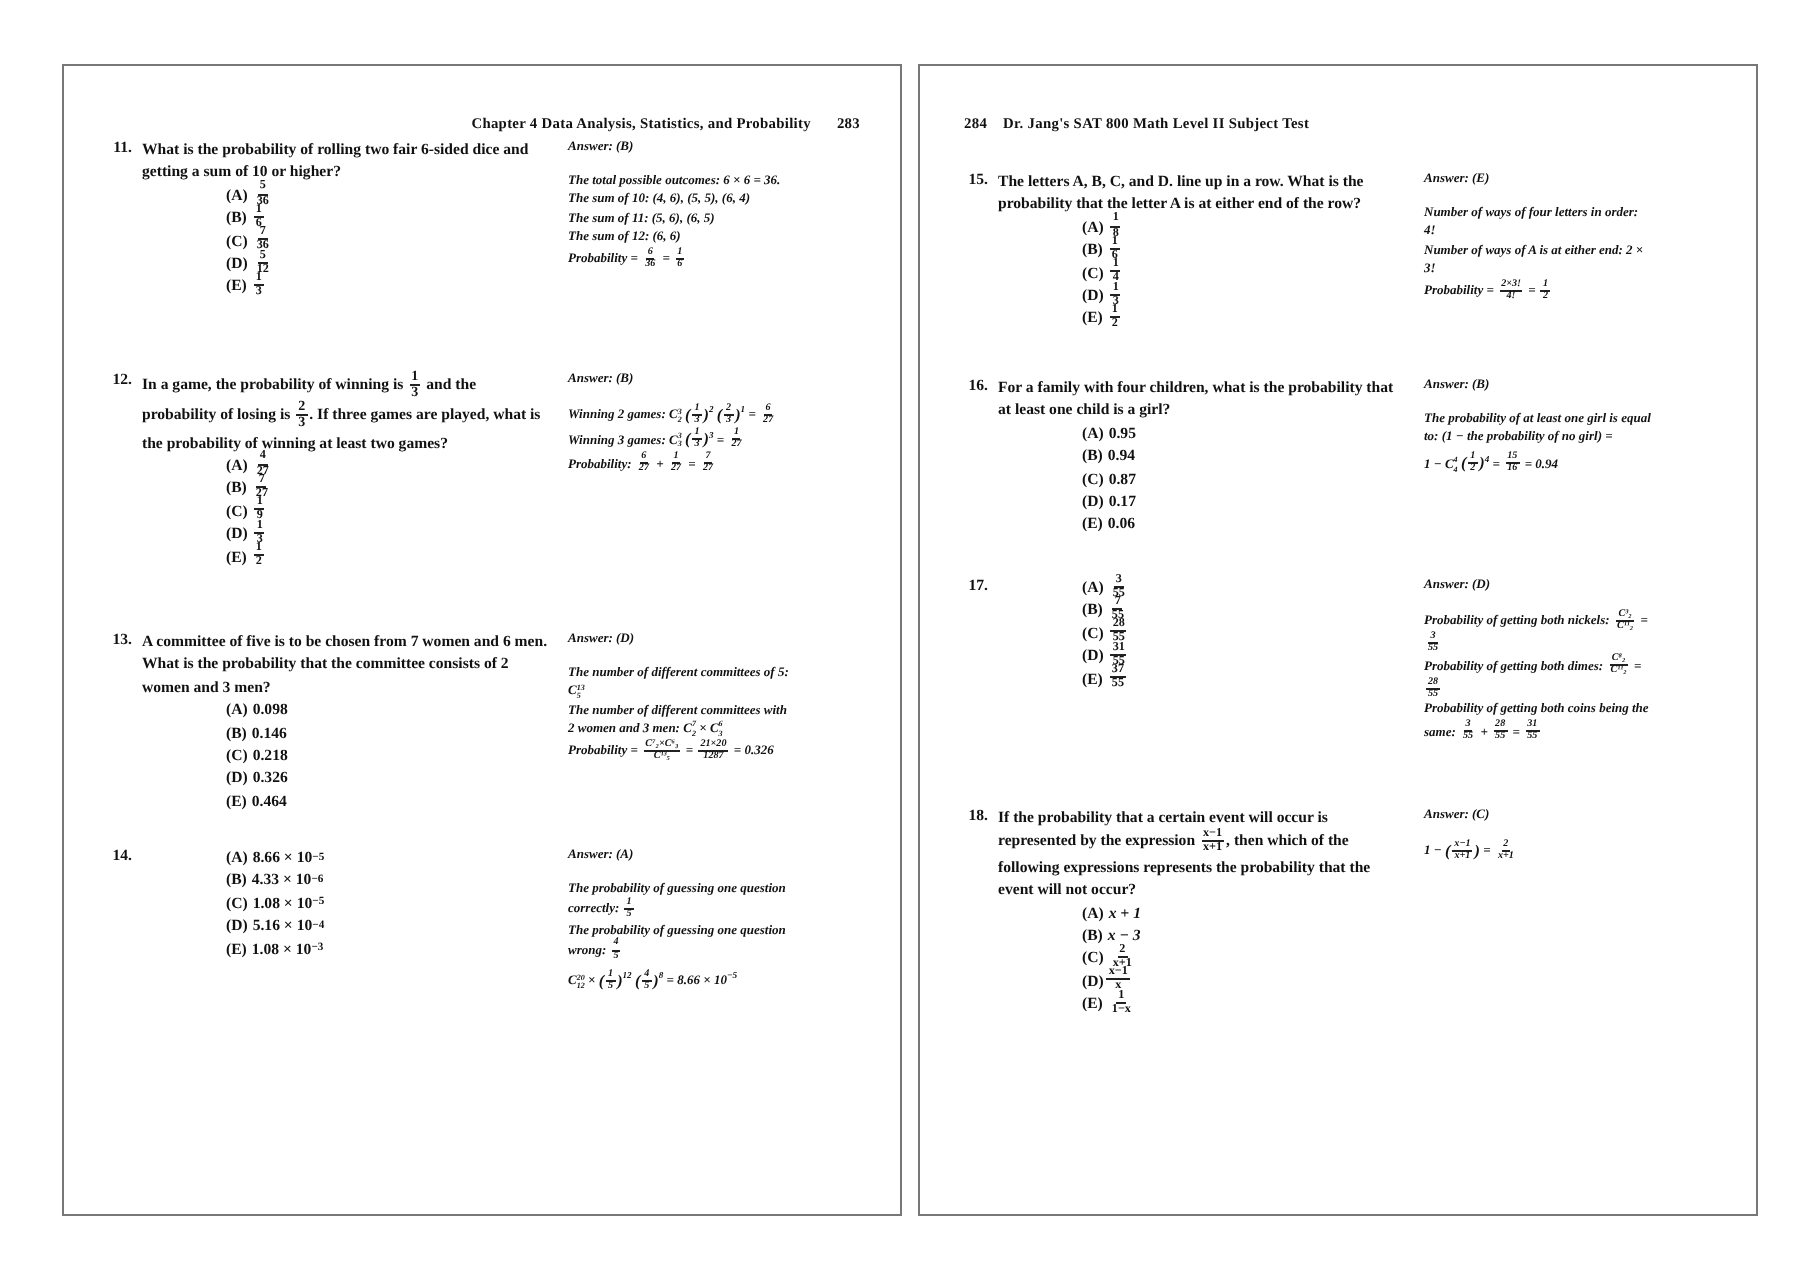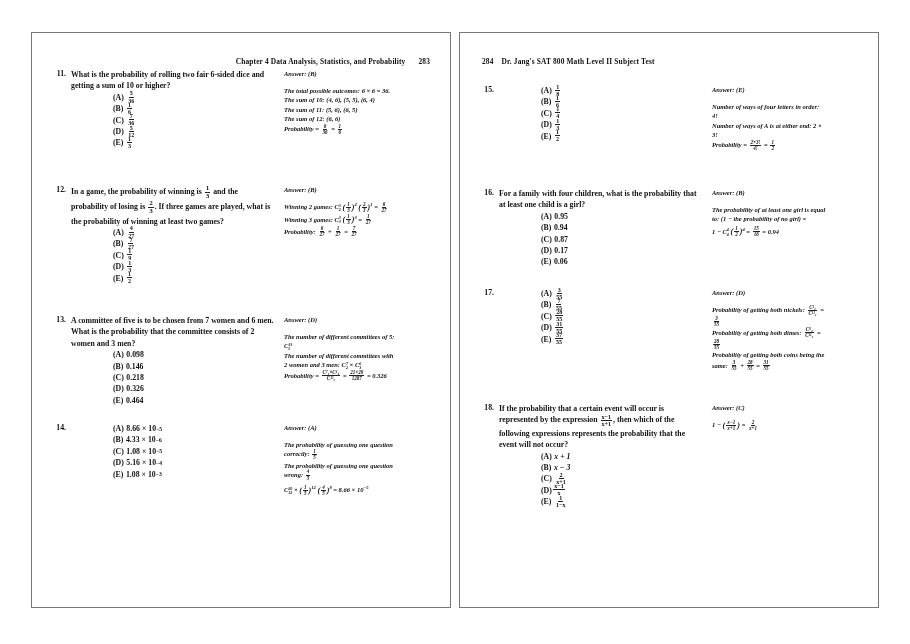--- a/index.html
+++ b/index.html
@@ -510,20 +510,21 @@
     <div class="page-inner">
 
       <div class="runhead runhead-right">
         <span class="folio">284</span><span class="rh-gap-s"></span><span class="rh-title">Dr. Jang's SAT 800 Math Level II Subject Test</span>
       </div>
 
       <div class="qblock" style="top:52px;">
         <div class="qrow">
           <div class="qnum">15.</div>
           <div class="qbody">
+            <div class="qstem">The letters A, B, C, and D. line up in a row. What is the probability that the letter A is at either end of the row?</div>
             <div class="choices">
               <div class="choice">
                   <span class="lbl">(A)</span>
                   <span class="val">
                     <span class="frac">
                       <span class="num">1</span>
                       <span class="den">8</span>
                     </span>
                   </span>
                 </div>

